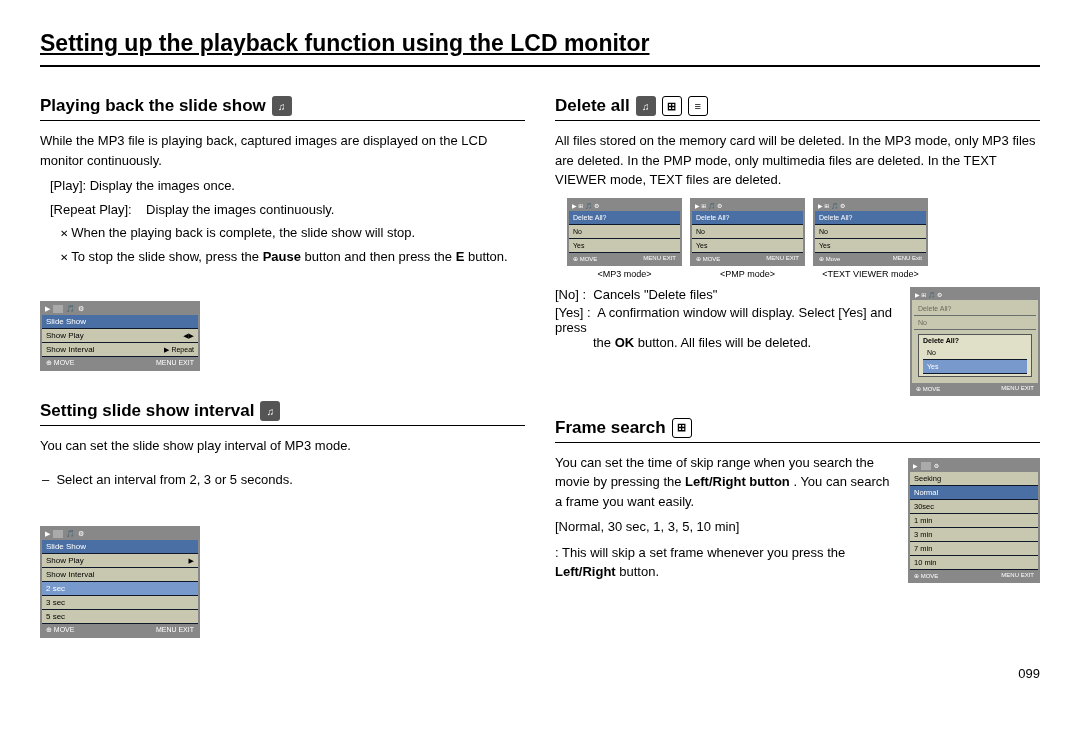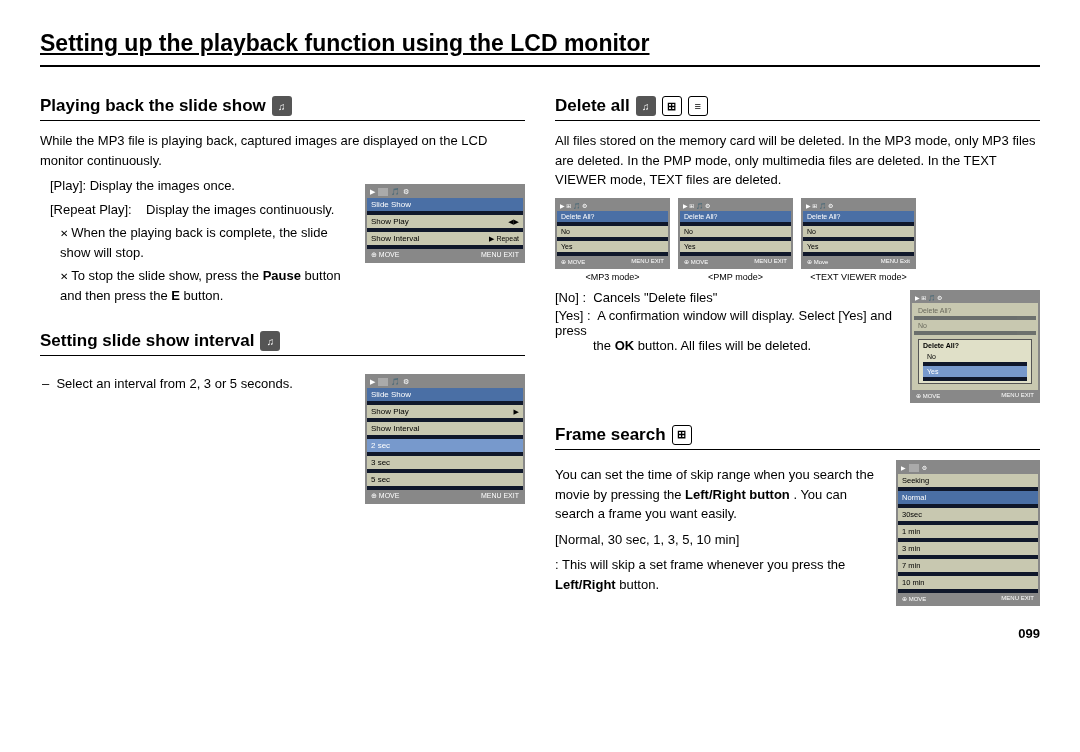--- a/index.html
+++ b/index.html
@@ -79,21 +79,21 @@
       display: flex;
       align-items: center;
       padding: 2px 3px;
       font-size: 7px;
       gap: 3px;
     }
     .lcd-row {
       display: flex;
       align-items: center;
       padding: 2px 4px;
-      border-bottom: 4px solid #0f172a;
+      border-bottom: 1px solid #0f172a;
       min-height: 14px;
       font-size: 8px;
     }
     .lcd-row.selected {
       background: #4a6fa5;
       color: #fff;
     }
     .lcd-row.highlighted {
       background: #7799cc;
       color: #fff;
@@ -113,39 +113,39 @@
     .lcd-small {
       background: #c8c8b0;
       border: 2px solid #888;
       width: 115px;
       font-size: 7.5px;
       color: #000;
     }
     .delete-screens-row {
       display: flex;
       gap: 8px;
-      margin: 8px 0;
+      margin: 8px 12px;
       align-items: flex-start;
     }
     .delete-screen-wrap {
       display: flex;
       flex-direction: column;
       align-items: center;
       font-size: 8px;
     }
     .delete-screen-wrap .caption {
       margin-top: 3px;
       font-size: 9px;
     }
 
     
     .lcd-frame {
       background: #c8c8b0;
       border: 2px solid #888;
-      width: 144px;
+      width: 132px;
       font-size: 8px;
     }
 
     
     .lcd-confirm-overlay {
       position: relative;
       background: #c8c8b0;
       border: 2px solid #888;
       width: 130px;
       font-size: 7.5px;
@@ -155,27 +155,28 @@
       background: #e0e0c8;
       margin: 4px;
       padding: 2px 4px;
     }
 
     .section-gap { margin-top: 22px; }
     .no-yes-line { margin-bottom: 3px; }
     .page-num {
       text-align: right;
       font-size: 13px;
-      font-weight: bold;
+      font-weight: normal;
       margin-top: 20px;
     }
     .with-screen-row {
       display: flex;
       gap: 23px;
       align-items: flex-start;
+      flex-direction: column;
     }
     .with-screen-text { flex: 1; }
   </style>
 </head>
 <body>
 
 <h1>Setting up the playback function using the LCD monitor</h1>
 
 <div class="two-col">
 
@@ -221,20 +222,21 @@
           </div>
         </div>
       </div>
     </div>
 
     <div class="section-gap">
       <div class="section-title">
         <span>Setting slide show interval</span>
         <span class="icon-music">♫</span>
       </div>
+      <p>You can set the slide show play interval of MP3 mode.</p>
 
       <div class="with-screen-row">
         <div class="with-screen-text">
           <p style="margin-left:2px;margin-top:8px;">–&nbsp;&nbsp;Select an interval from 2, 3 or 5 seconds.</p>
         </div>
 
         <div class="lcd-screen">
           <div class="lcd-topbar">
             <span>▶</span>
             <span style="background:#aaa;width:10px;height:8px;display:inline-block;"></span>

